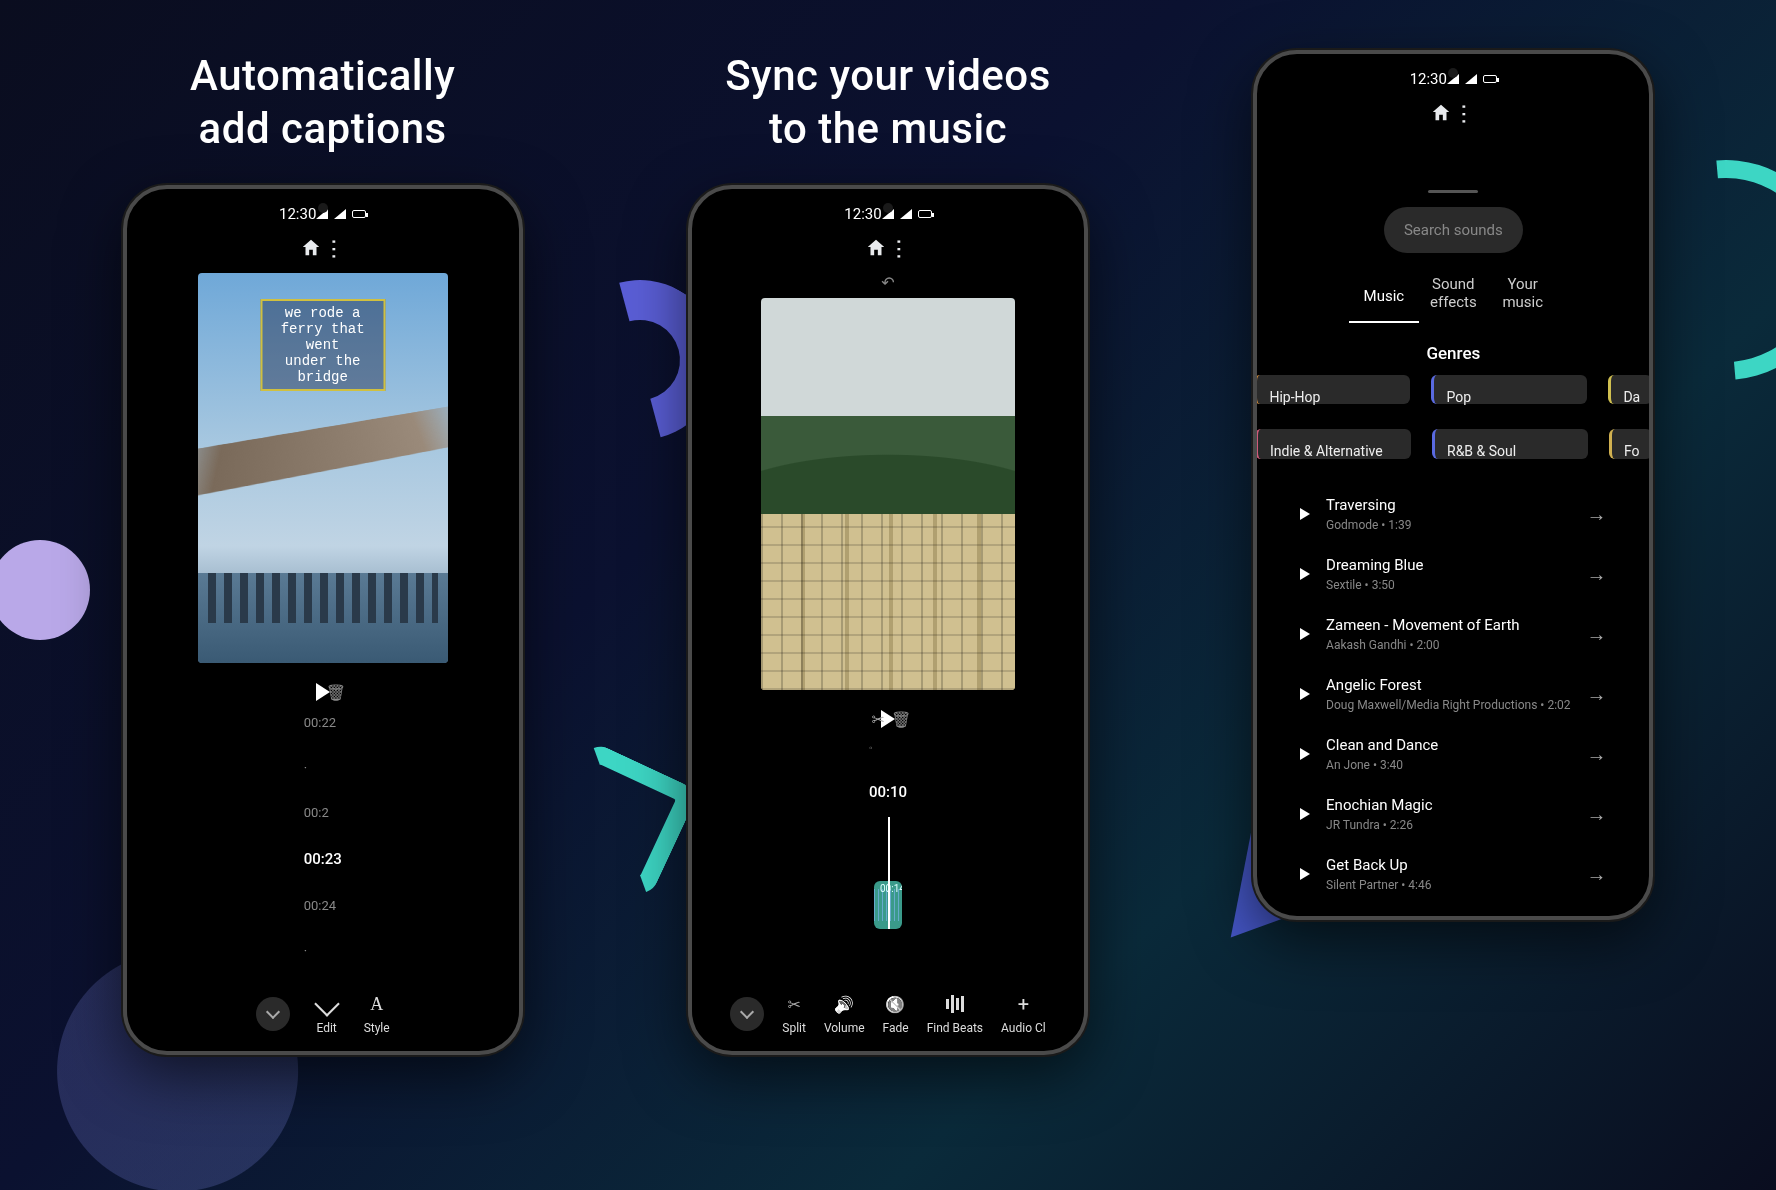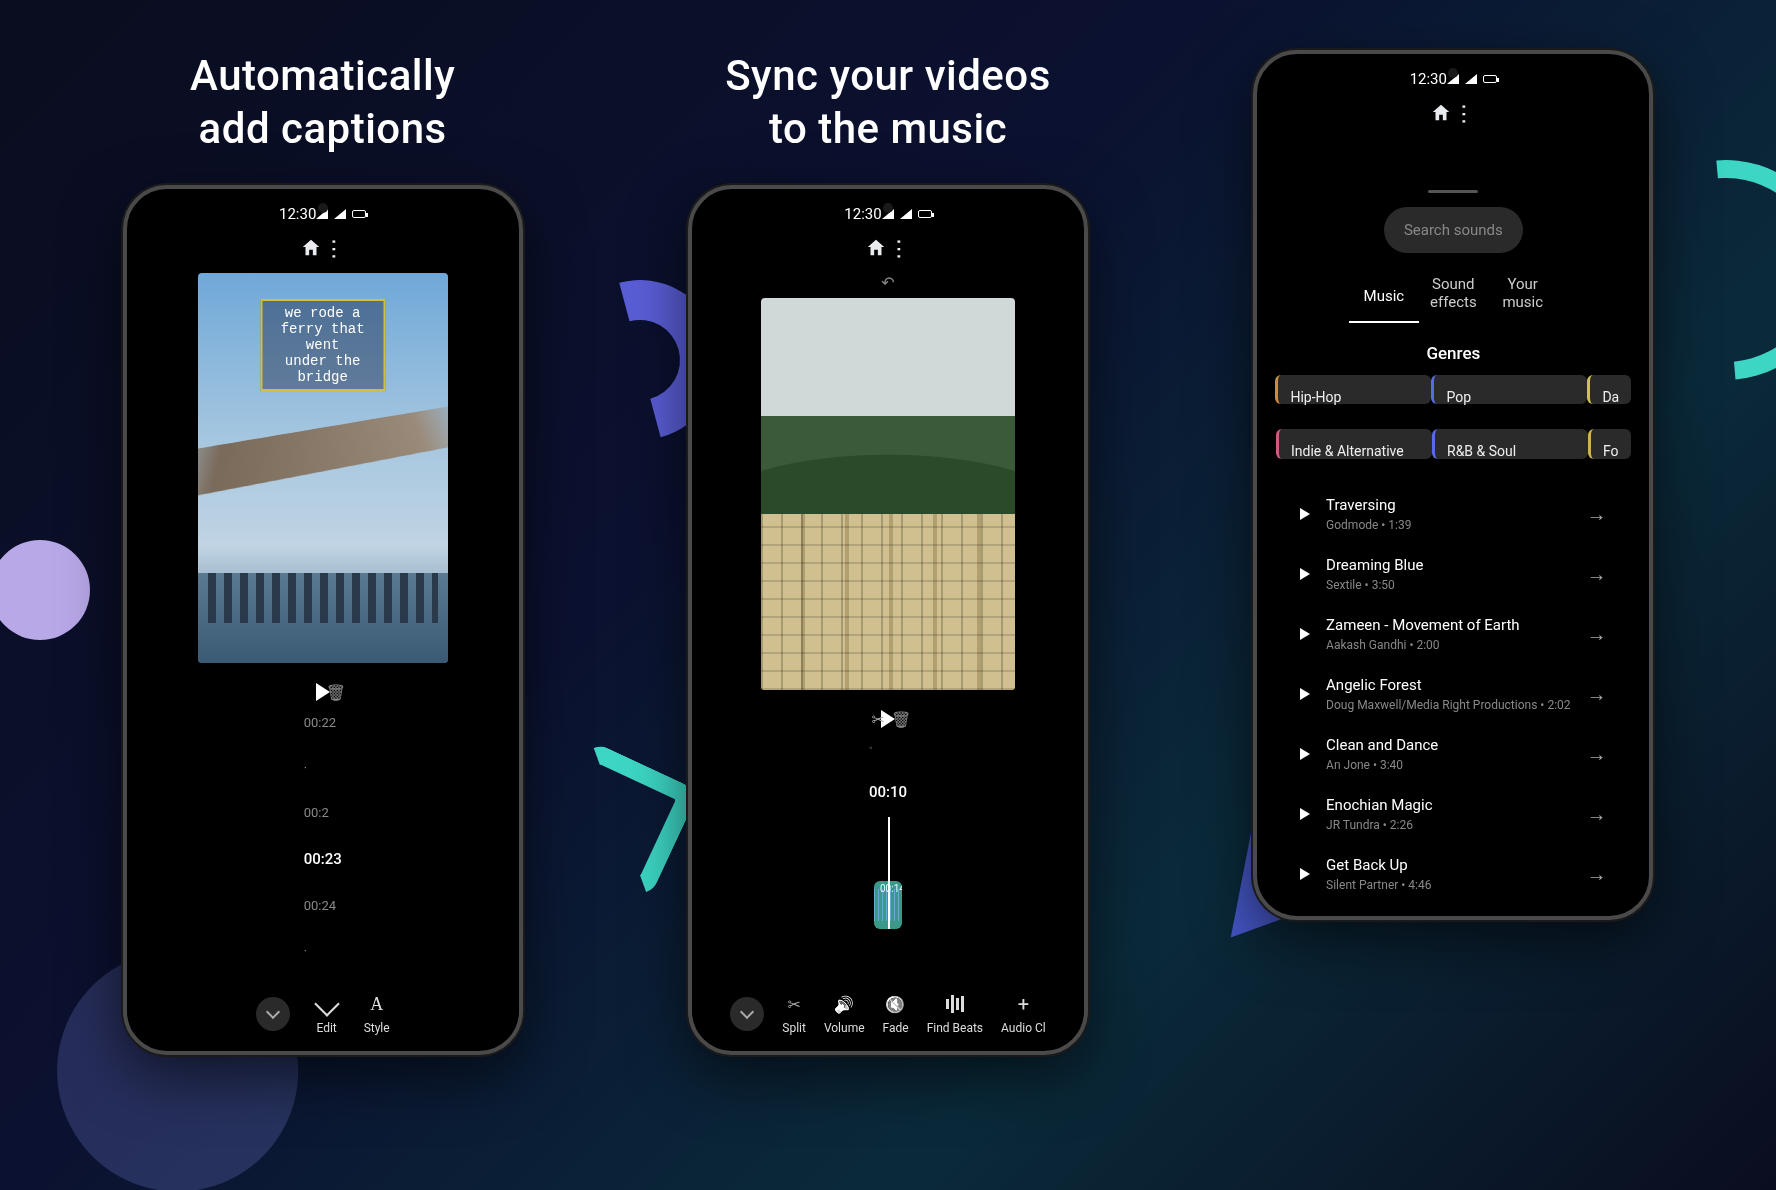--- a/index.html
+++ b/index.html
@@ -99,21 +99,21 @@
   .eq-ic span:nth-child(1){height:10px}.eq-ic span:nth-child(2){height:18px}.eq-ic span:nth-child(3){height:12px}.eq-ic span:nth-child(4){height:16px}
   .plus-ic::before{content:"+";font-size:20px;color:#ddd;}
   
   .p3-preview{height:56px;margin:0 40px 10px;border-radius:4px;background:linear-gradient(#6a8ab0,#d0a878 70%,#2a3a4a);}
   .drag-h{width:50px;height:4px;border-radius:2px;background:#555;margin:4px auto 14px;}
   .search{background:#2a2a2a;border-radius:28px;padding:14px 20px;color:#888;font-size:15px;margin:0 6px 14px;}
   .tabs{display:flex;color:#ccc;font-size:15px;margin-bottom:14px;}
   .tabs .tab{flex:1;text-align:center;padding:8px 0 12px;}
   .tabs .tab.active{color:#fff;border-bottom:2px solid #fff;margin-top:12px;}
   .sect-h{color:#fff;font-size:17px;font-weight:500;padding:6px 10px 12px;}
-  .chips{display:flex;gap:0;padding:0 6px 25px;overflow:hidden;}
+  .chips{display:flex;gap:21px;padding:0 6px 25px;overflow:hidden;}
   .chip{flex:0 0 156px;background:#2a2a2a;border-radius:6px;padding:14px 12px;color:#eee;font-size:14px;border-left:3px solid;}
   .chip.cut{flex:0 0 30px;}
   .songs{display:flex;flex-direction:column;}
   .song{display:flex;align-items:center;gap:16px;padding:12px 10px;}
   .song .pl{flex-shrink:0;width:0;height:0;border-left:10px solid #fff;border-top:6px solid transparent;border-bottom:6px solid transparent;}
   .song .meta{flex:1;min-width:0;}
   .song .t{color:#fff;font-size:15px;font-weight:400;margin-bottom:4px;white-space:nowrap;overflow:hidden;text-overflow:ellipsis;}
   .song .s{color:#888;font-size:12px;white-space:nowrap;overflow:hidden;text-overflow:ellipsis;}
   .song .arr{color:#aaa;font-size:20px;}
 </style>

